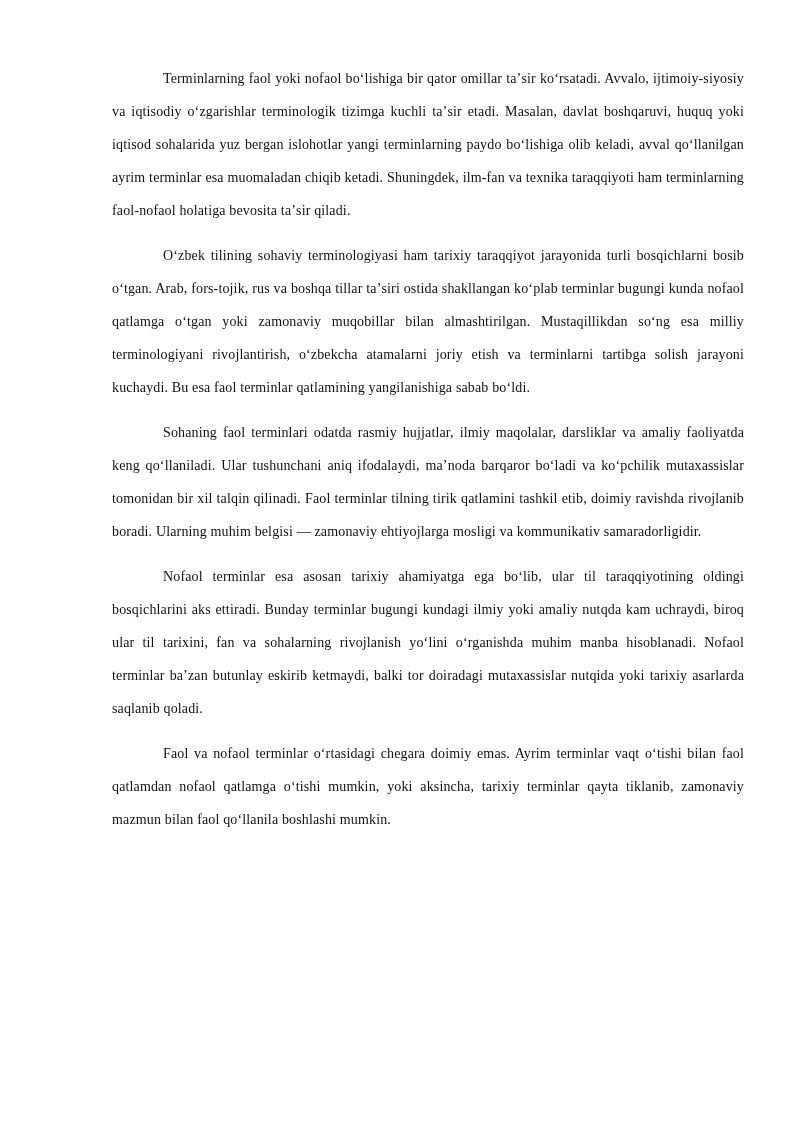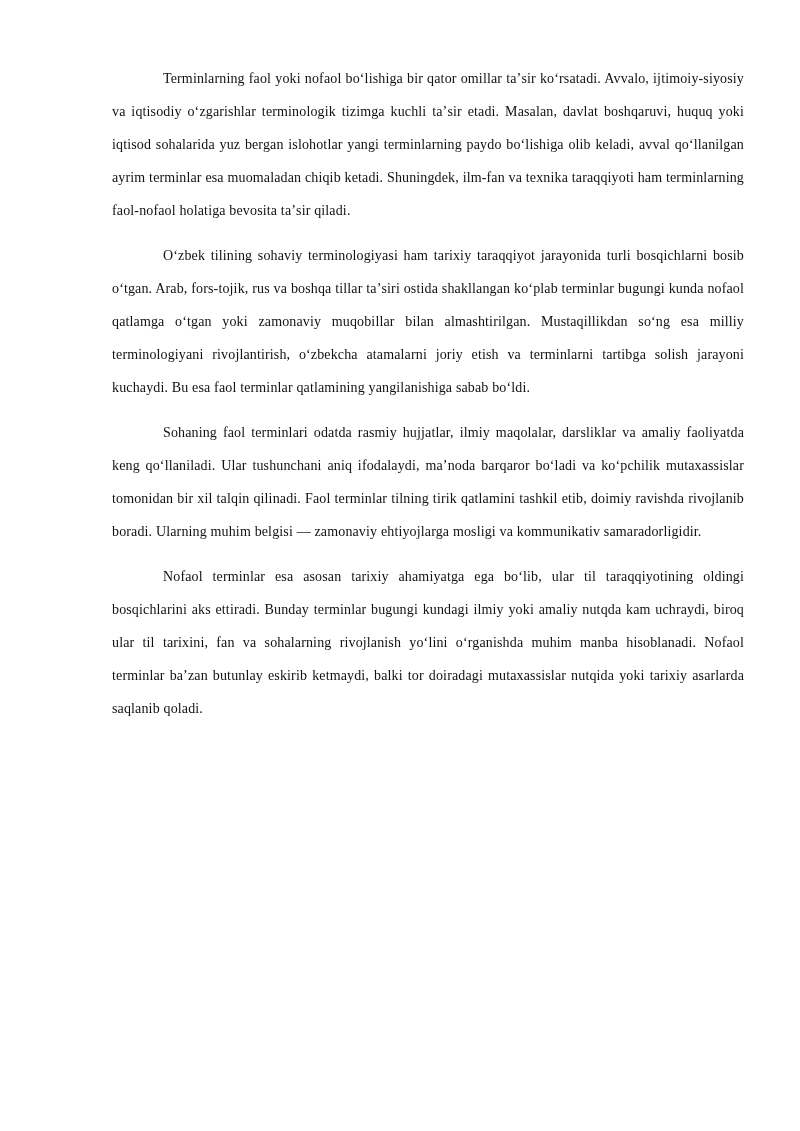--- a/index.html
+++ b/index.html
@@ -45,14 +45,15 @@
 </style>
 </head>
 <body>
 
 <div class="page">
   <div class="text-block">
     <p class="para">Terminlarning faol yoki nofaol boʻlishiga bir qator omillar taʼsir koʻrsatadi. Avvalo, ijtimoiy-siyosiy va iqtisodiy oʻzgarishlar terminologik tizimga kuchli taʼsir etadi. Masalan, davlat boshqaruvi, huquq yoki iqtisod sohalarida yuz bergan islohotlar yangi terminlarning paydo boʻlishiga olib keladi, avval qoʻllanilgan ayrim terminlar esa muomaladan chiqib ketadi. Shuningdek, ilm-fan va texnika taraqqiyoti ham terminlarning faol-nofaol holatiga bevosita taʼsir qiladi.</p>
     <p class="para">Oʻzbek tilining sohaviy terminologiyasi ham tarixiy taraqqiyot jarayonida turli bosqichlarni bosib oʻtgan. Arab, fors-tojik, rus va boshqa tillar taʼsiri ostida shakllangan koʻplab terminlar bugungi kunda nofaol qatlamga oʻtgan yoki zamonaviy muqobillar bilan almashtirilgan. Mustaqillikdan soʻng esa milliy terminologiyani rivojlantirish, oʻzbekcha atamalarni joriy etish va terminlarni tartibga solish jarayoni kuchaydi. Bu esa faol terminlar qatlamining yangilanishiga sabab boʻldi.</p>
     <p class="para">Sohaning faol terminlari odatda rasmiy hujjatlar, ilmiy maqolalar, darsliklar va amaliy faoliyatda keng qoʻllaniladi. Ular tushunchani aniq ifodalaydi, maʼnoda barqaror boʻladi va koʻpchilik mutaxassislar tomonidan bir xil talqin qilinadi. Faol terminlar tilning tirik qatlamini tashkil etib, doimiy ravishda rivojlanib boradi. Ularning muhim belgisi — zamonaviy ehtiyojlarga mosligi va kommunikativ samaradorligidir.</p>
     <p class="para">Nofaol terminlar esa asosan tarixiy ahamiyatga ega boʻlib, ular til taraqqiyotining oldingi bosqichlarini aks ettiradi. Bunday terminlar bugungi kundagi ilmiy yoki amaliy nutqda kam uchraydi, biroq ular til tarixini, fan va sohalarning rivojlanish yoʻlini oʻrganishda muhim manba hisoblanadi. Nofaol terminlar baʼzan butunlay eskirib ketmaydi, balki tor doiradagi mutaxassislar nutqida yoki tarixiy asarlarda saqlanib qoladi.</p>
+    <p class="para">Faol va nofaol terminlar oʻrtasidagi chegara doimiy emas. Ayrim terminlar vaqt oʻtishi bilan faol qatlamdan nofaol qatlamga oʻtishi mumkin, yoki aksincha, tarixiy terminlar qayta tiklanib, zamonaviy mazmun bilan faol qoʻllanila boshlashi mumkin.</p>
   </div>
 </div>
 
 </body></html>

